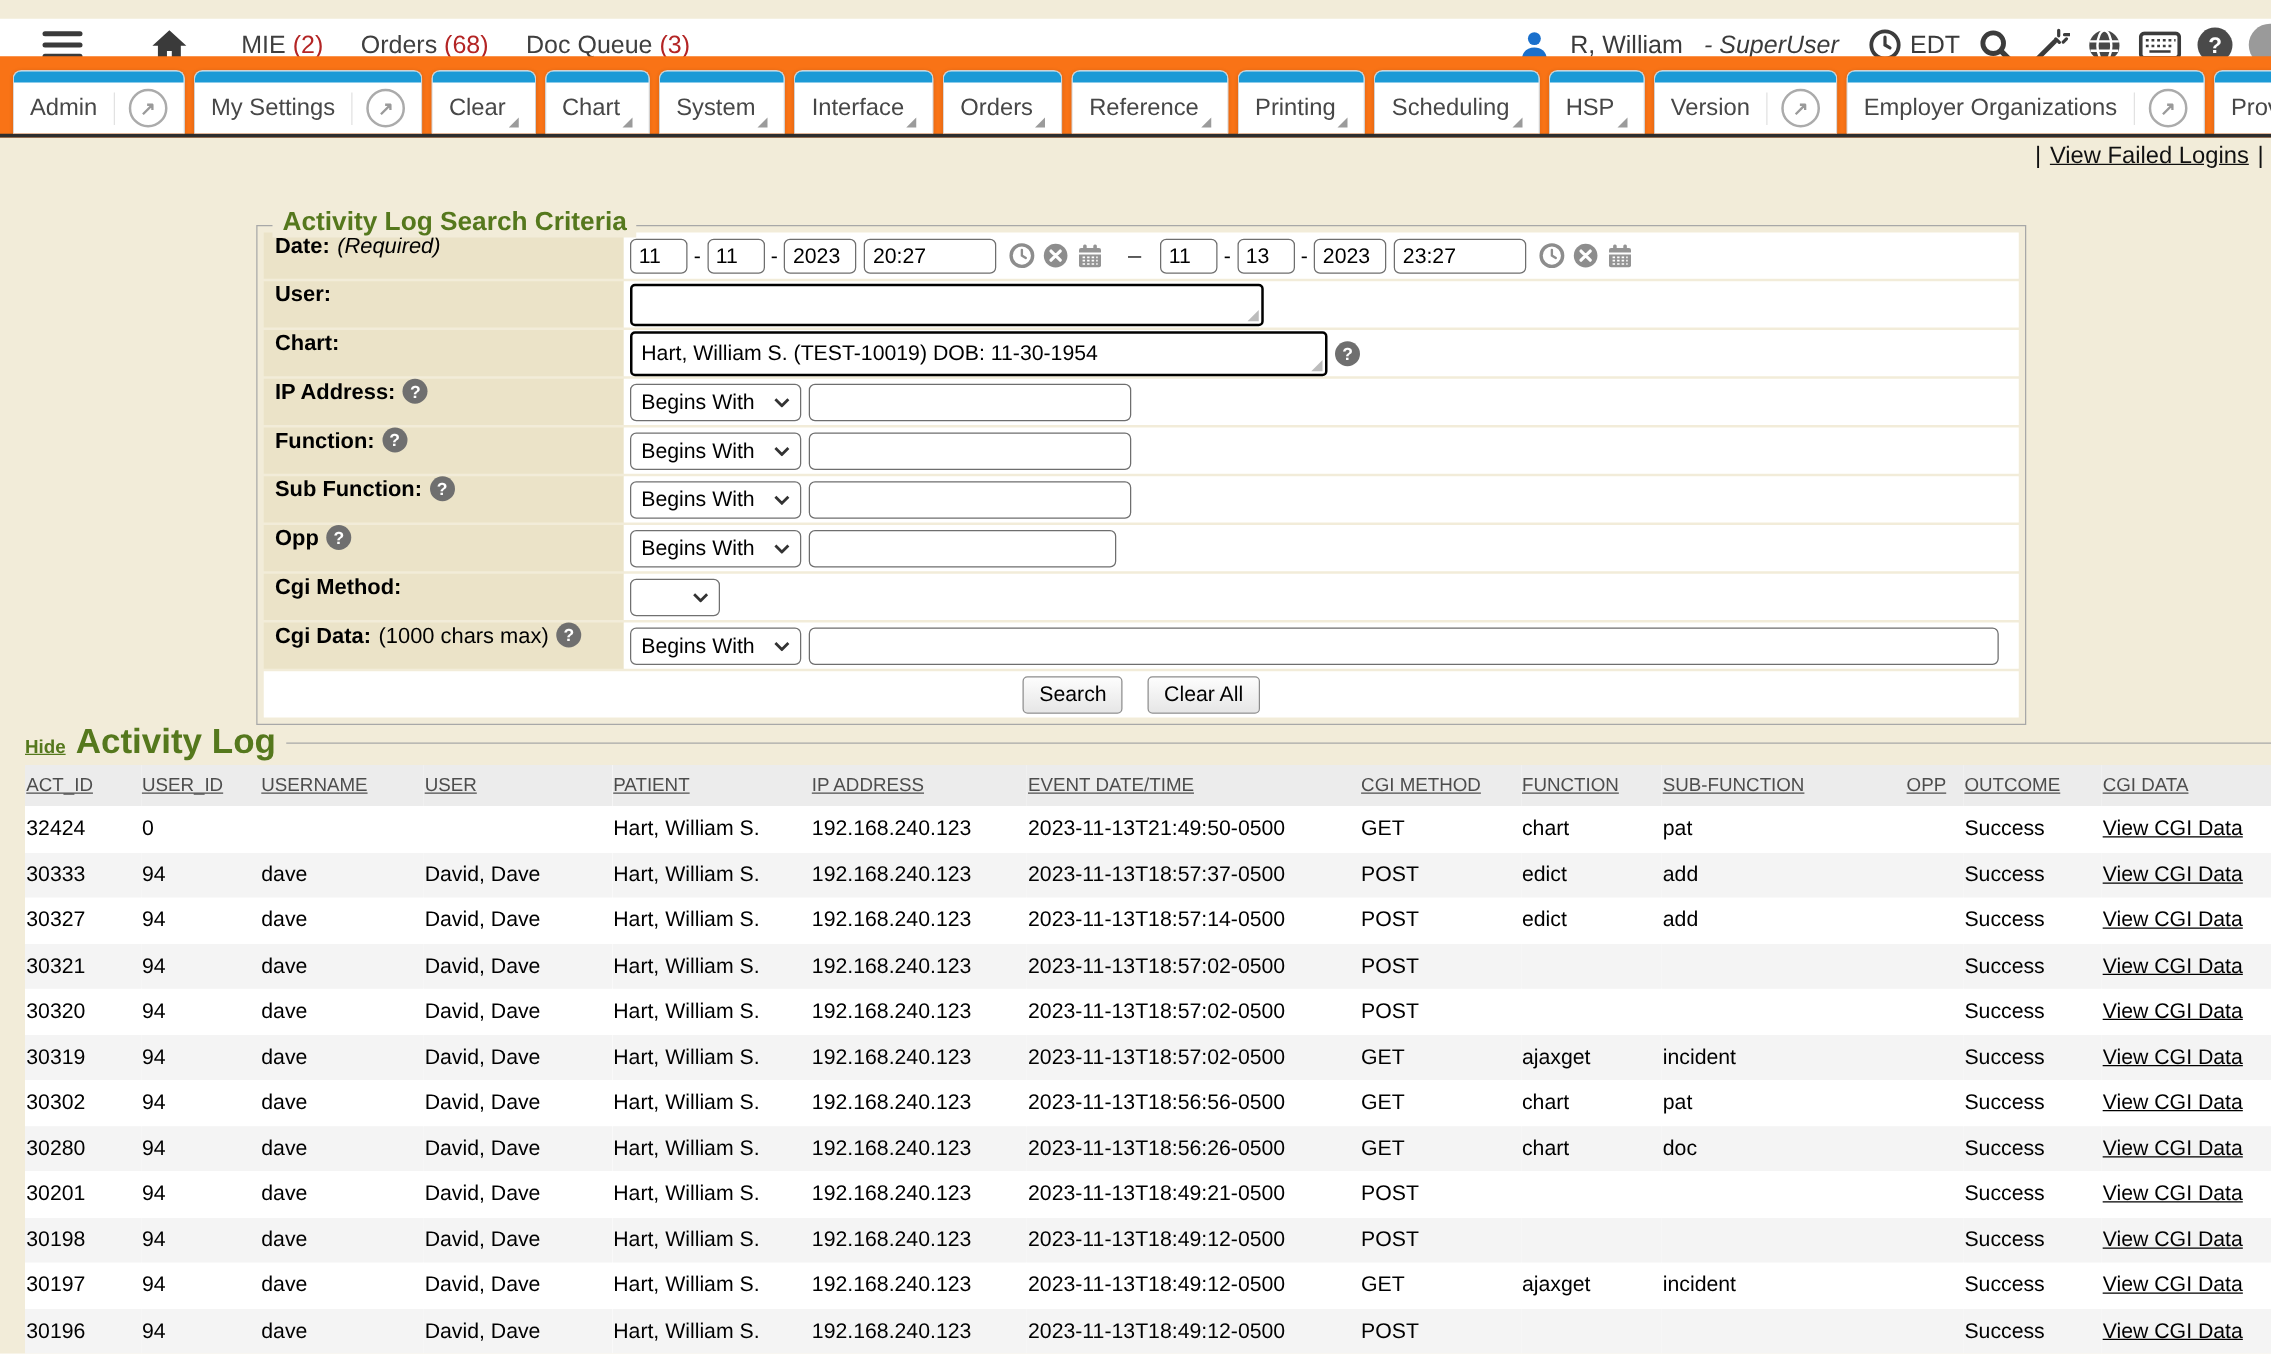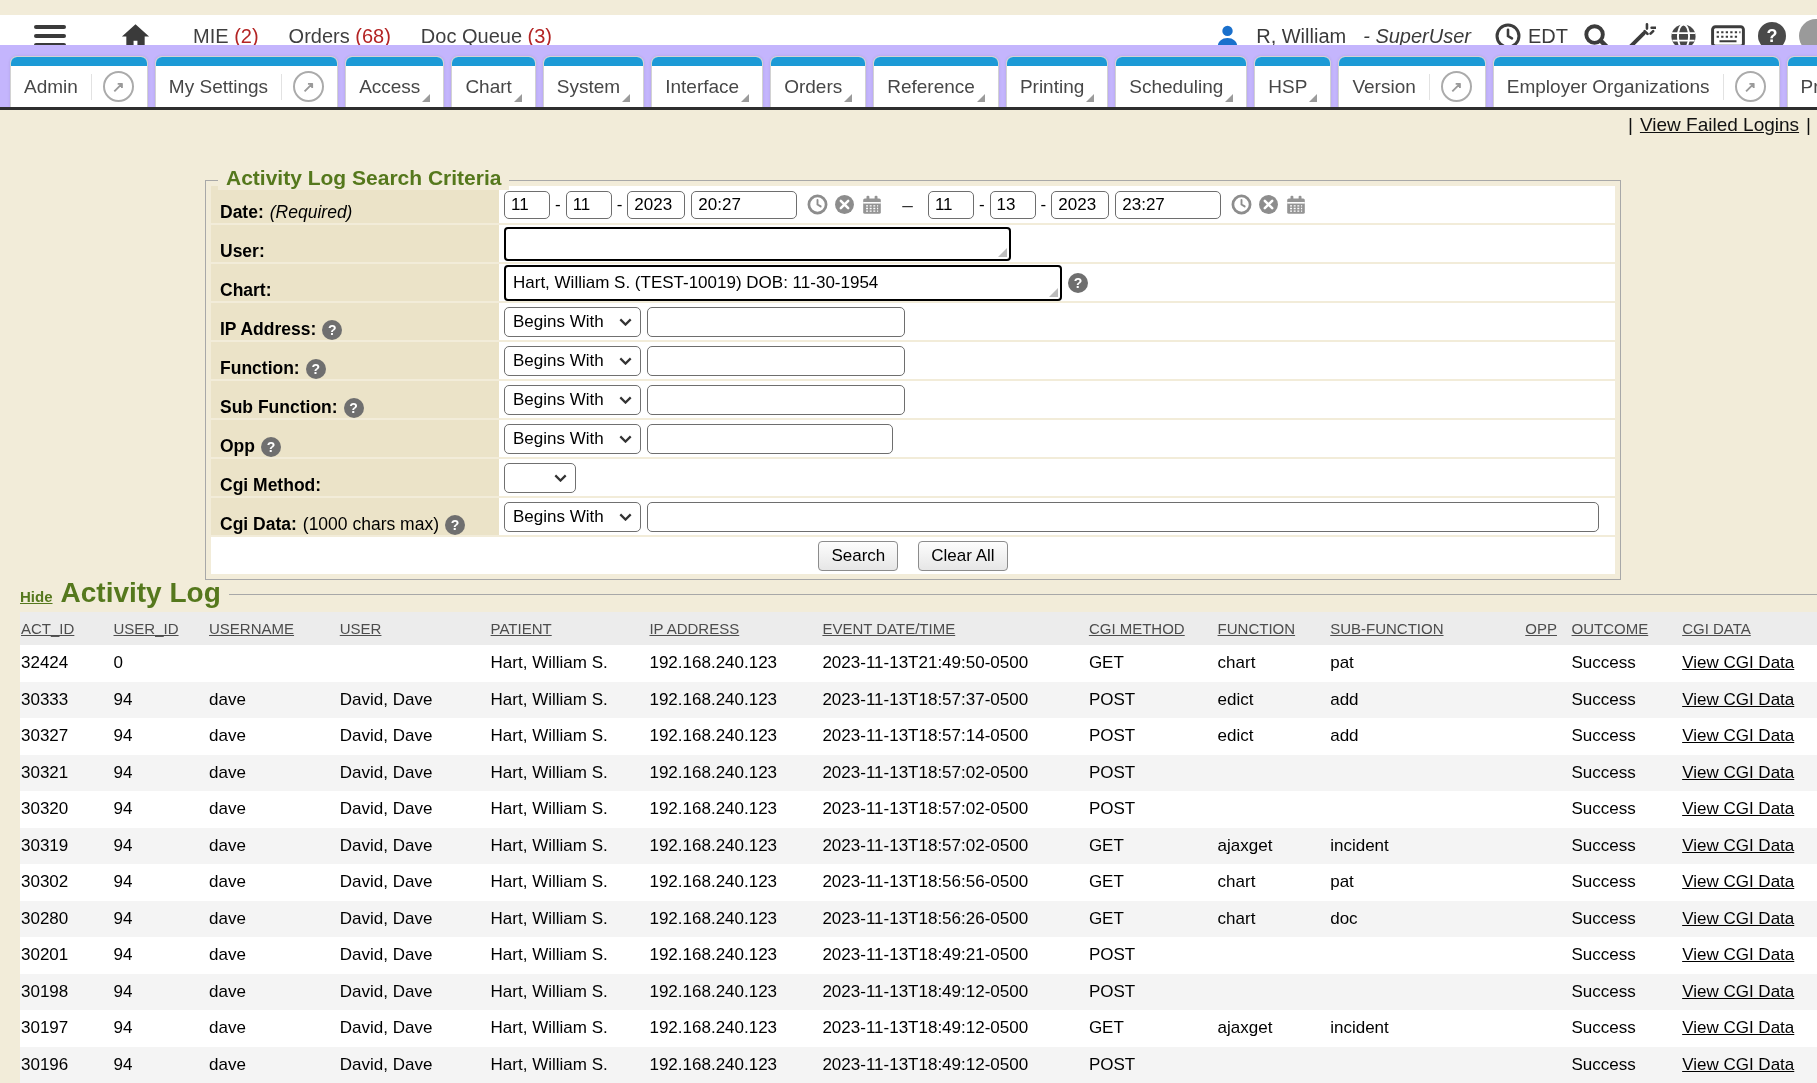--- a/index.html
+++ b/index.html
@@ -16,21 +16,21 @@
   .nav-item{cursor:pointer;white-space:nowrap;}
   .cnt{color:var(--count-red,#b32424);}
   .tright{margin-left:auto;display:flex;align-items:center;gap:13px;padding-right:0;font-size:20px;color:#3a3a3a;}
   .uname{margin-left:2px;}
   .urole{font-style:italic;margin-left:4px;}
   .tz{display:flex;align-items:center;gap:6px;margin-left:10px;}
   .circle-help{width:28px;height:28px;border-radius:50%;background:#4a4a4a;color:#fff;display:flex;
                align-items:center;justify-content:center;font-weight:bold;font-size:18px;cursor:pointer;}
   .edge-circle{width:34px;height:34px;border-radius:50%;background:#9a9a9a;margin-right:-16px;flex:0 0 auto;}
   
-  .tabbar{position:absolute;top:45px;left:0;width:100%;height:65px;background:#c4b5fd;
+  .tabbar{position:absolute;top:45px;left:0;width:100%;height:65px;background:#f97316;
           border-bottom:3px solid #2e2e2e;box-sizing:border-box;display:flex;align-items:flex-end;
           padding-left:10px;gap:7px;overflow:hidden;}
   .tab{flex:0 0 auto;height:50px;background:#fff;border:1px solid #d2d2d2;border-bottom:none;
        border-radius:7px 7px 0 0;overflow:hidden;display:flex;flex-direction:column;cursor:pointer;
        box-shadow:0 0 3px rgba(0,0,0,.10);}
   .tab-strip{height:9px;background:var(--tab-accent,#1c9ad6);}
   .tab-body{flex:1;display:flex;align-items:center;padding:0 13px;font-size:19px;color:#474747;white-space:nowrap;}
   .tab-corner{width:0;height:0;border-left:8px solid transparent;border-bottom:8px solid #9b9b9b;
               align-self:flex-end;margin:0 0 5px 2px;}
   .tab-sep{width:1px;height:26px;background:#e2e2e2;margin-left:13px;}
@@ -38,21 +38,21 @@
               display:flex;align-items:center;justify-content:center;font-size:15px;font-weight:bold;margin-left:11px;}
   
   .failed{position:absolute;top:114px;right:6px;font-size:19px;color:#111;display:flex;gap:7px;align-items:center;}
   .failed .lnk{text-decoration:underline;cursor:pointer;color:#111;}
   
   .sform{position:absolute;left:205px;top:180px;width:1416px;height:400px;border:1px solid #a8a8a8;
          box-sizing:border-box;padding:5px;}
   .legend{position:absolute;top:-15px;left:12px;background:var(--beige-bg,#f2ecd9);padding:0 8px;
           font-size:21px;font-weight:bold;color:var(--heading-green,#55781d);white-space:nowrap;}
   .fgrid{display:grid;grid-template-columns:288px 1fr;grid-template-rows:repeat(10,37px);row-gap:2px;height:100%;}
-  .flbl{background:var(--label-beige,#ebe3c8);display:flex;align-items:flex-end;padding-left:9px;
+  .flbl{background:var(--label-beige,#ebe3c8);display:flex;align-items:flex-start;padding-left:9px;
         font-size:17.5px;gap:6px;white-space:nowrap;}
   .flbl b{font-weight:bold;}
   .flbl .req{font-style:italic;}
   .flbl .note{font-weight:normal;}
   .ffld{background:#fff;display:flex;align-items:center;padding-left:5px;gap:6px;}
   .btnrow{grid-column:1/3;background:#fff;display:flex;align-items:center;justify-content:center;gap:20px;}
   .qicon{width:20px;height:20px;border-radius:50%;background:#6f6f6f;color:#fff;font-size:14px;font-weight:bold;
          display:inline-flex;align-items:center;justify-content:center;flex:0 0 auto;cursor:pointer;}
   .tin{height:28px;border:1px solid #6e6e6e;border-radius:5px;font:17px "Liberation Sans",sans-serif;
        padding:0 6px;box-sizing:border-box;background:#fff;color:#000;}
@@ -175,21 +175,21 @@
         <div class="tab-strip"></div>
         <div class="tab-body">
           <span class="tab-label">My Settings</span>
           <span class="tab-sep"></span>
           <span class="tab-popout">↗</span>
         </div>
       </div>
       <div class="tab">
         <div class="tab-strip"></div>
         <div class="tab-body">
-          <span class="tab-label">Access</span>
+          <span class="tab-label">Clear</span>
           <span class="tab-corner"></span>
         </div>
       </div>
       <div class="tab">
         <div class="tab-strip"></div>
         <div class="tab-body">
           <span class="tab-label">Chart</span>
           <span class="tab-corner"></span>
         </div>
       </div>

